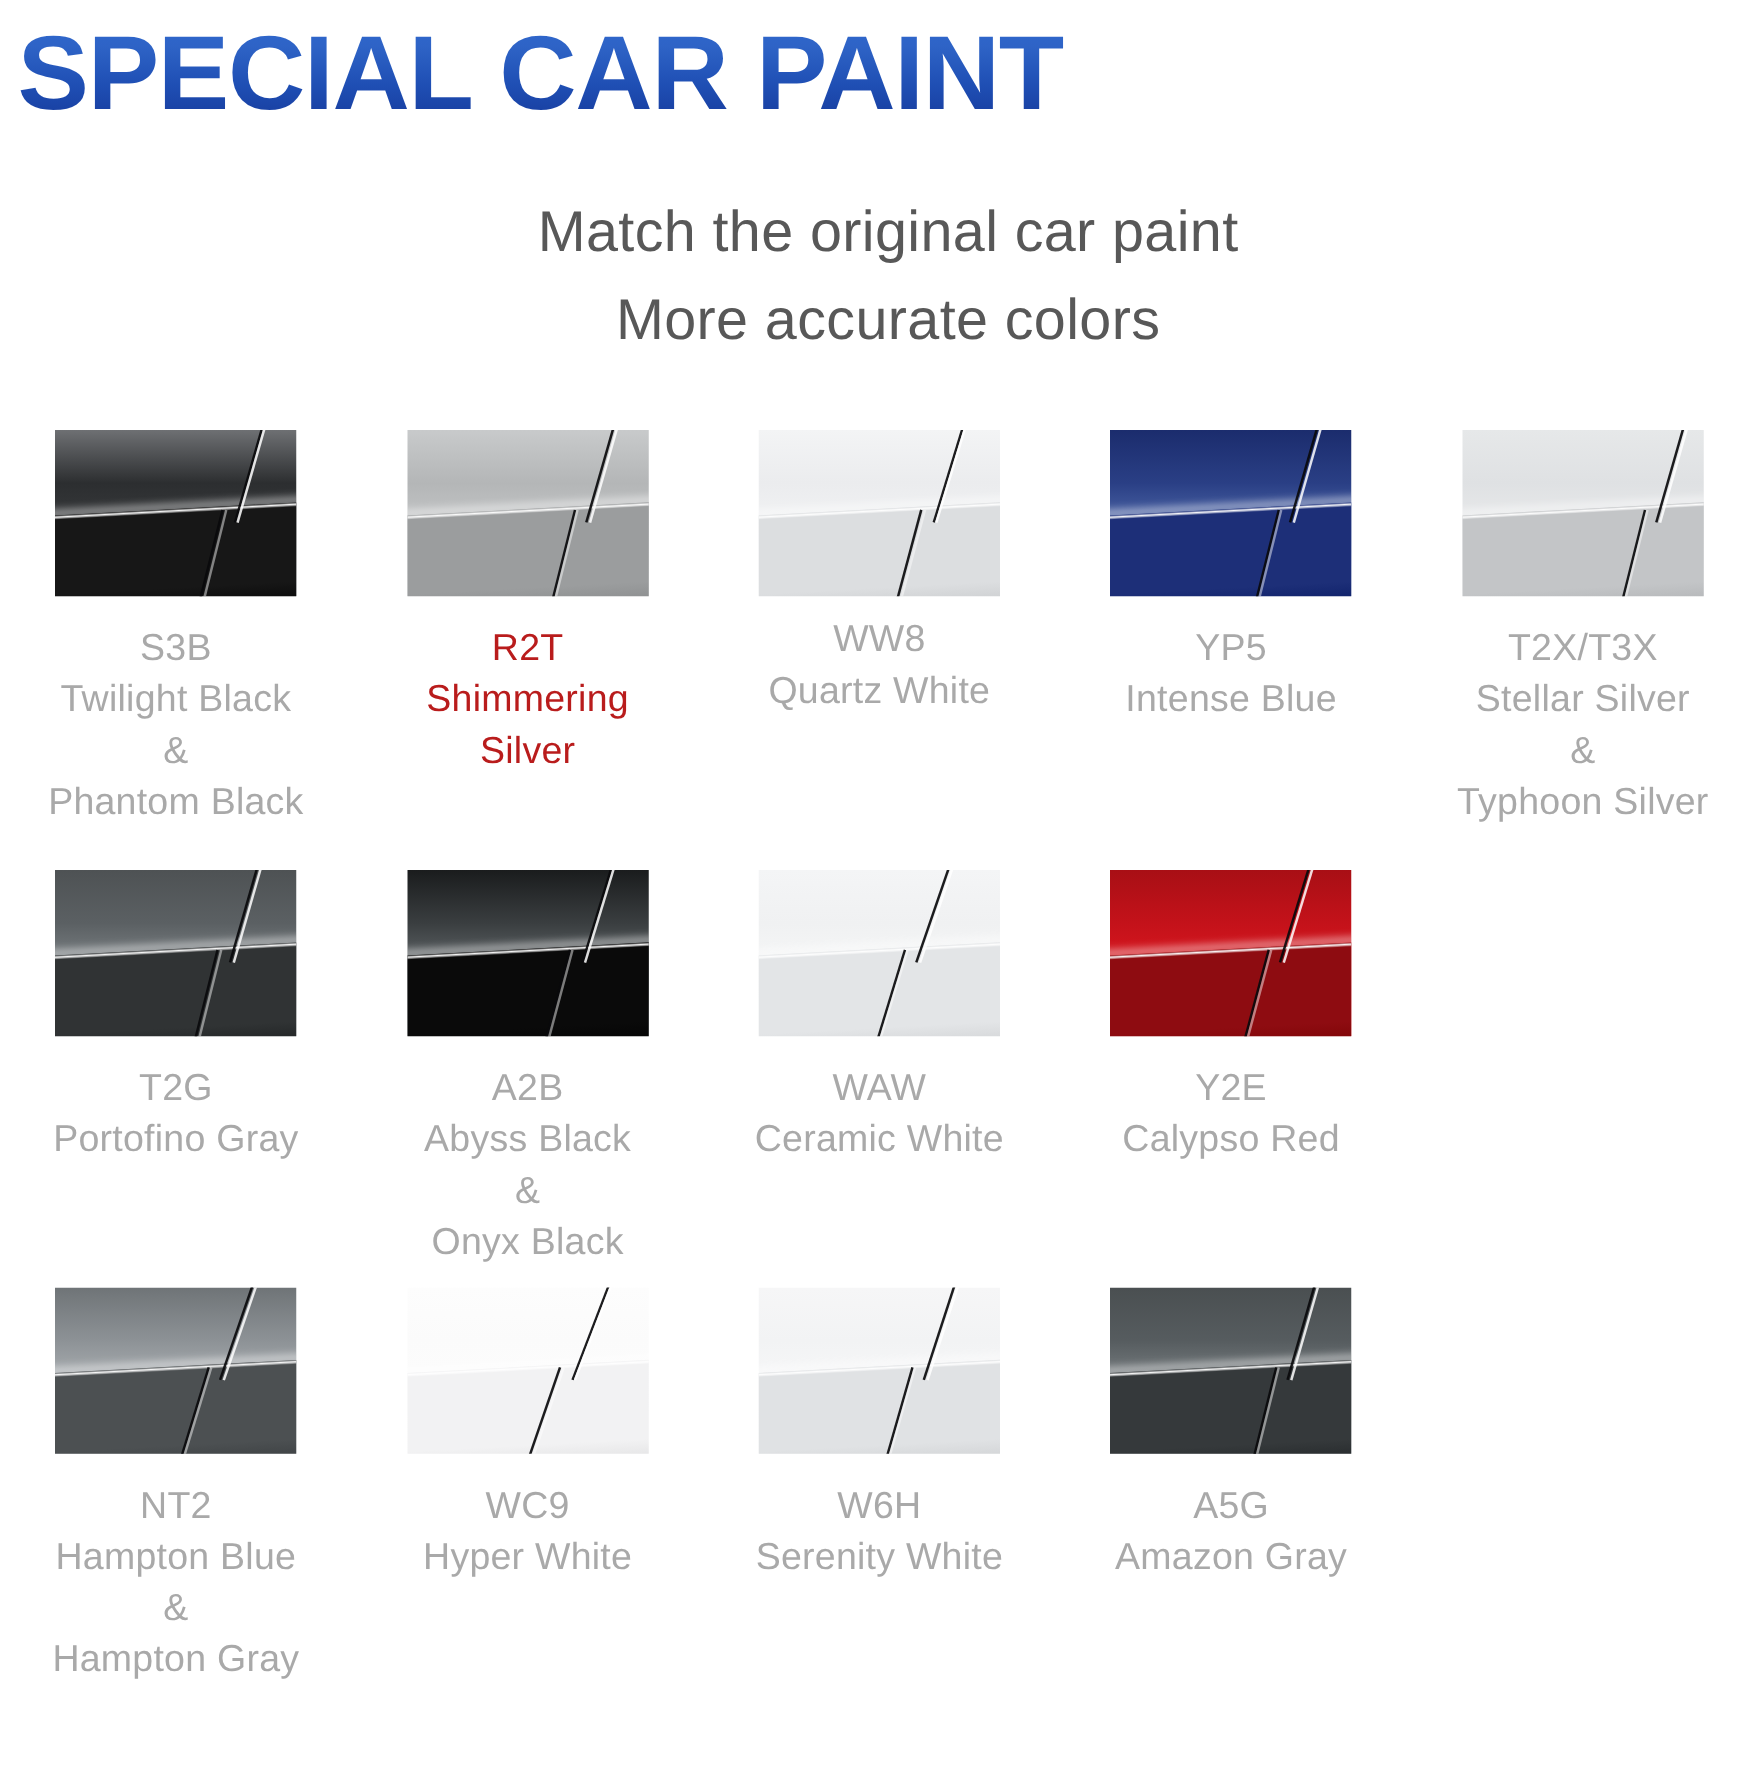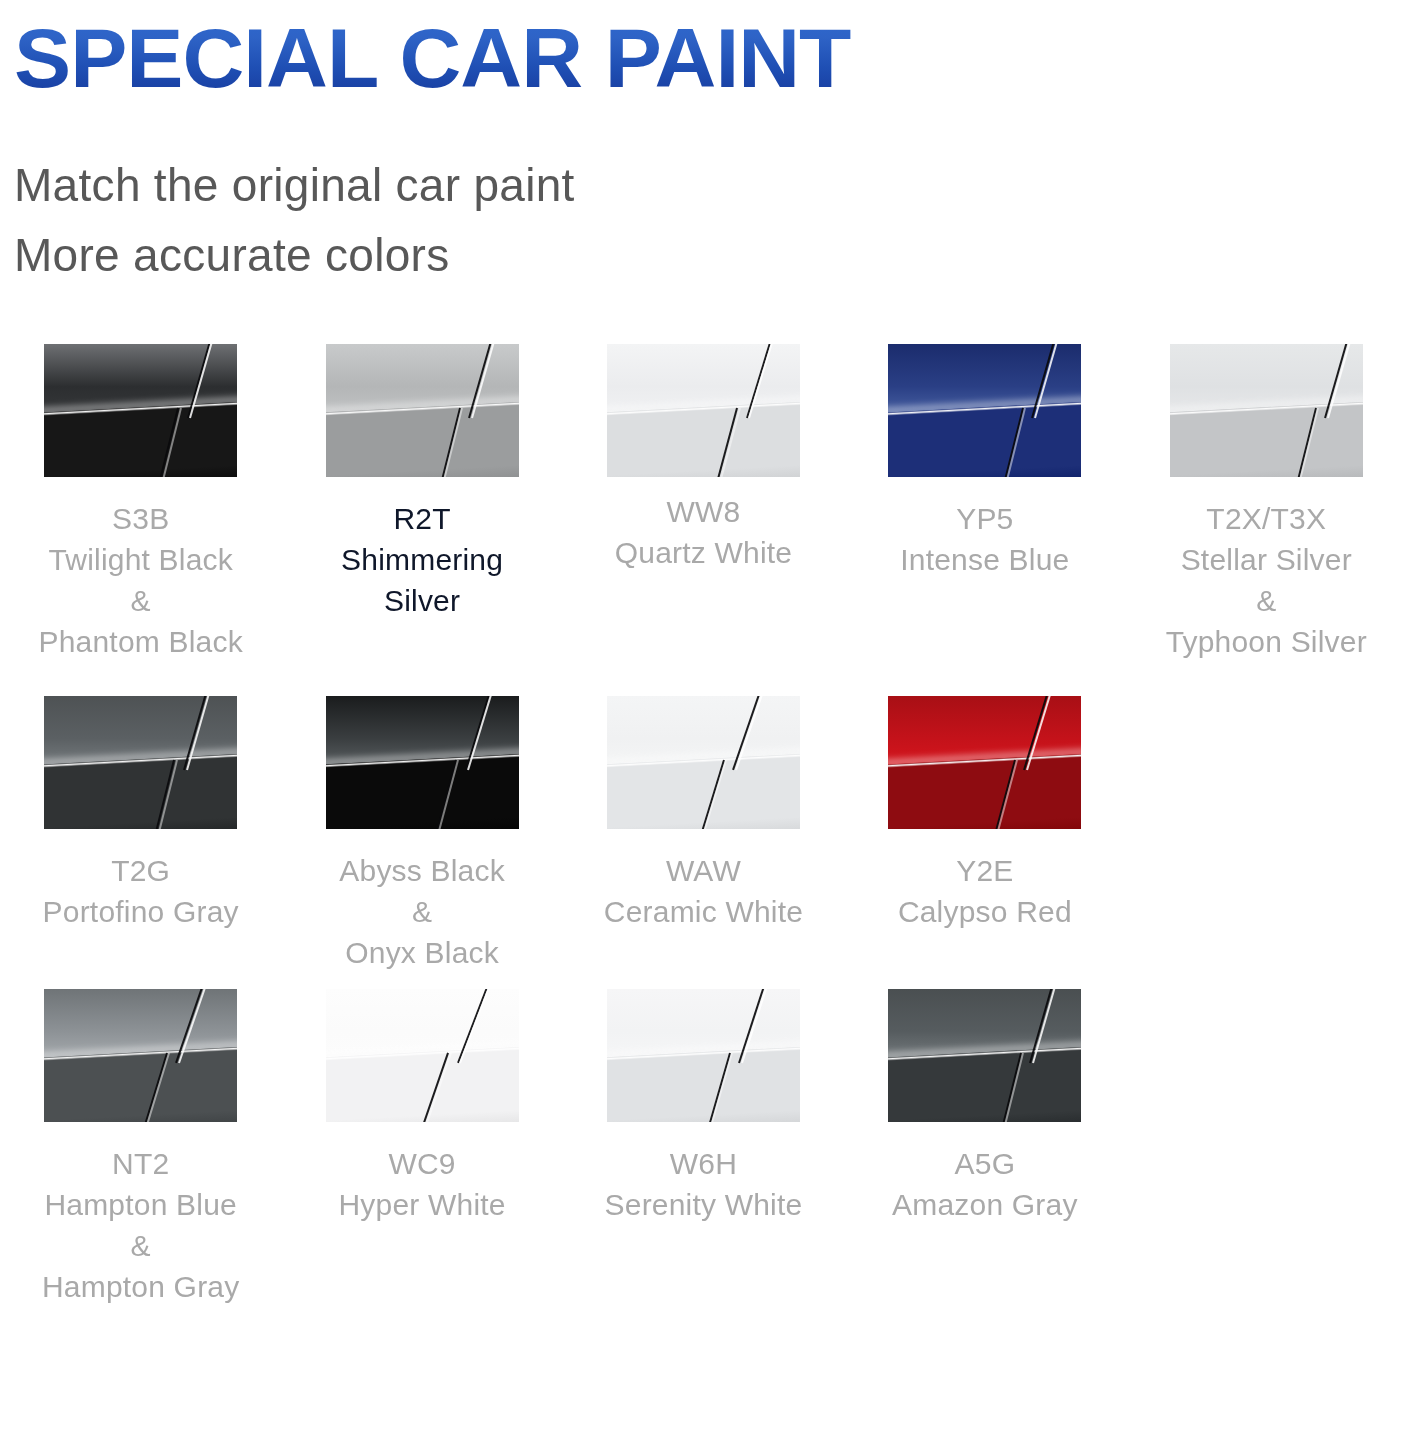--- a/index.html
+++ b/index.html
@@ -31,20 +31,21 @@
     transform-origin: left top;
     background: linear-gradient(to bottom, #2f6ad1 0%, #2e63c6 28%, #1f4fb4 62%, #16399b 100%);
     -webkit-background-clip: text;
     background-clip: text;
     color: transparent;
     -webkit-text-fill-color: transparent;
     white-space: nowrap;
   }
   .subtitle-block {
     margin-top: 48px;
+    text-align: center;
   }
   .subtitle-line {
     font-size: 46px;
     line-height: 70px;
     color: #585858;
     font-weight: normal;
     letter-spacing: 0.3px;
     white-space: nowrap;
   }
 
@@ -182,21 +183,21 @@
         <div class="swatch">
           <div class="panel-upper" style="background: linear-gradient(rgb(200, 202, 203) 0%, rgb(180, 182, 183) 32%, rgb(201, 203, 204) 66%, rgb(220, 222, 223) 100%);"></div>
           <div class="crease-glow" style="background: linear-gradient(rgba(255, 255, 255, 0) 0%, rgba(255, 255, 255, 0.85) 70%, rgba(255, 255, 255, 0) 100%);"></div>
           <div class="panel-lower" style="background: linear-gradient(rgb(155, 157, 158) 0%, rgb(155, 157, 158) 70%, rgb(130, 132, 133) 100%);"></div>
           <div class="crease"></div>
           <div class="gap-line gap-upper" style="left: 74%; top: -20%; height: 76%; transform: rotate(16deg); transform-origin: center bottom;"></div>
           <div class="gap-highlight" style="left: calc(74% + 2.4px); top: -20%; height: 76%; transform: rotate(16deg); transform-origin: center bottom;"></div>
           <div class="gap-line gap-lower" style="left: 69%; top: 48%; height: 70%; transform: rotate(14deg); transform-origin: center top;"></div>
           <div class="gap-highlight" style="left: calc(69% + 2.4px); top: 48%; height: 70%; opacity: 0.55; transform: rotate(14deg); transform-origin: center top;"></div>
         </div>
-        <div class="label" style="color: #0f172a; text-align: center;">
+        <div class="label" style="color: #b91c1c; text-align: center;">
           <span class="code">R2T</span>
           <span class="nm">Shimmering</span>
           <span class="nm">Silver</span>
         </div>
       </div>
       <div class="cell">
         <div class="swatch">
           <div class="panel-upper" style="background: linear-gradient(rgb(243, 244, 245) 0%, rgb(235, 236, 238) 32%, rgb(244, 245, 246) 66%, rgb(251, 251, 252) 100%);"></div>
           <div class="crease-glow" style="background: linear-gradient(rgba(255, 255, 255, 0) 0%, rgba(255, 255, 255, 0.85) 70%, rgba(255, 255, 255, 0) 100%);"></div>
           <div class="panel-lower" style="background: linear-gradient(rgb(220, 222, 224) 0%, rgb(220, 222, 224) 70%, rgb(195, 197, 199) 100%);"></div>
@@ -268,20 +269,21 @@
           <div class="panel-upper" style="background: linear-gradient(rgb(26, 28, 29) 0%, rgb(58, 62, 64) 32%, rgb(109, 115, 118) 66%, rgb(178, 184, 186) 100%);"></div>
           <div class="crease-glow" style="background: linear-gradient(rgba(255, 255, 255, 0) 0%, rgba(255, 255, 255, 0.85) 70%, rgba(255, 255, 255, 0) 100%);"></div>
           <div class="panel-lower" style="background: linear-gradient(rgb(10, 10, 10) 0%, rgb(10, 10, 10) 70%, rgb(0, 0, 0) 100%);"></div>
           <div class="crease"></div>
           <div class="gap-line gap-upper" style="left: 72%; top: -20%; height: 76%; transform: rotate(17deg); transform-origin: center bottom;"></div>
           <div class="gap-highlight" style="left: calc(72% + 2.4px); top: -20%; height: 76%; transform: rotate(17deg); transform-origin: center bottom;"></div>
           <div class="gap-line gap-lower" style="left: 67%; top: 48%; height: 70%; transform: rotate(15deg); transform-origin: center top;"></div>
           <div class="gap-highlight" style="left: calc(67% + 2.4px); top: 48%; height: 70%; opacity: 0.55; transform: rotate(15deg); transform-origin: center top;"></div>
         </div>
         <div class="label" style="color: rgb(169, 169, 169);">
+          <span class="code">A2B</span>
           <span class="nm">Abyss Black</span>
           <span class="nm">&amp;</span>
           <span class="nm">Onyx Black</span>
         </div>
       </div>
       <div class="cell">
         <div class="swatch">
           <div class="panel-upper" style="background: linear-gradient(rgb(244, 245, 246) 0%, rgb(240, 241, 242) 32%, rgb(247, 248, 248) 66%, rgb(252, 252, 253) 100%);"></div>
           <div class="crease-glow" style="background: linear-gradient(rgba(255, 255, 255, 0) 0%, rgba(255, 255, 255, 0.85) 70%, rgba(255, 255, 255, 0) 100%);"></div>
           <div class="panel-lower" style="background: linear-gradient(rgb(227, 229, 231) 0%, rgb(227, 229, 231) 70%, rgb(202, 204, 206) 100%);"></div>

